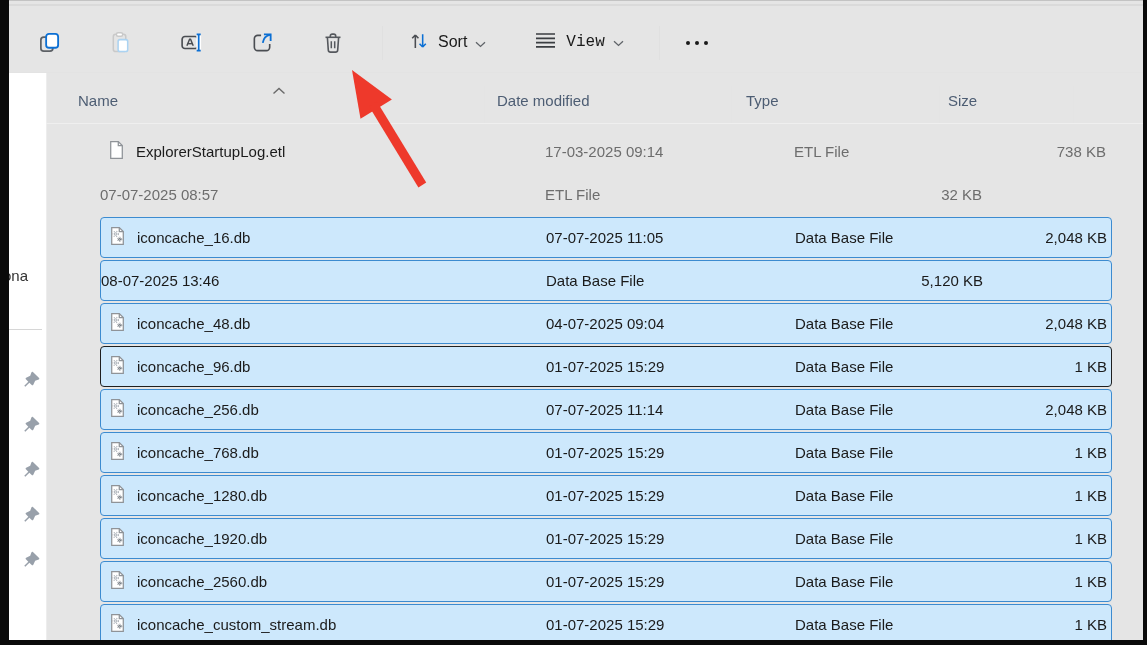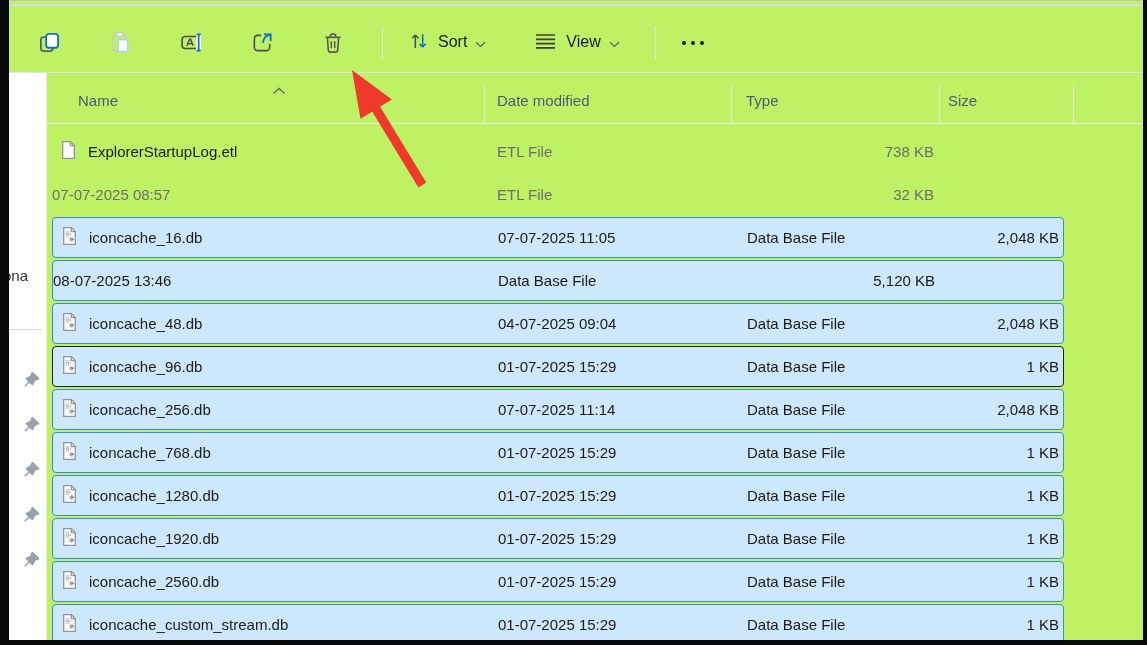--- a/index.html
+++ b/index.html
@@ -8,21 +8,21 @@
     background:#000;font-family:"Liberation Sans",sans-serif;
     -webkit-font-smoothing:antialiased;
   }
   
   .frame{position:absolute;background:#0a0a0a;z-index:50;}
   .frame-left{left:0;top:0;width:9px;height:645px;}
   .frame-right{left:1143px;top:0;width:4px;height:645px;}
   .frame-bottom{left:0;top:640px;width:1147px;height:5px;}
 
   
-  .window{position:absolute;left:9px;top:0;width:1134px;height:640px;background:#bef264;}
+  .window{position:absolute;left:9px;top:0;width:1134px;height:640px;background:#e5e5e5;}
   .hairline-top{position:absolute;left:0;top:0;width:100%;height:1px;background:#c3c3c3;}
   .hairline-band{position:absolute;left:0;top:4px;width:100%;height:2px;background:#dadada;}
 
   
   .toolbar{position:absolute;left:0;top:14px;width:100%;height:57px;display:flex;align-items:center;gap:27px;padding-left:18px;box-sizing:border-box;}
   .tb-btn{width:44px;height:40px;display:flex;align-items:center;justify-content:center;border-radius:4px;flex:0 0 auto;cursor:default;}
   .tb-btn svg{display:block;}
   .tb-divider{width:1px;height:34px;background:#e0e0e0;flex:0 0 auto;}
   .tb-drop{height:40px;display:flex;align-items:center;gap:8px;padding:0 8px;border-radius:4px;flex:0 0 auto;color:#1a1a1a;font-size:16px;}
   .tb-drop .lbl{line-height:1;padding-bottom:2px;}
@@ -38,21 +38,21 @@
   .pin svg{display:block;}
 
   
   .hdr-label{position:absolute;top:92px;font-size:15px;color:#4d5d73;white-space:nowrap;}
   .hdr-div{position:absolute;top:86px;width:1px;height:37px;background:#e4e4e4;}
   .hdr-bottom{position:absolute;left:37px;top:123px;width:1097px;height:1px;background:#efefef;}
   .sort-chev{position:absolute;left:263px;top:81px;}
 
   
   .file-list{position:absolute;left:0;top:130px;width:1134px;}
-  .row{position:relative;height:43px;}
+  .row{position:relative;height:43px;margin-left:48px;}
   .row-inner{
     position:absolute;left:43px;top:1px;width:1012px;height:41px;box-sizing:border-box;
     border-radius:4px;display:grid;grid-template-columns:445px 249px 194px 124px;align-items:center;
   }
   .row.selected .row-inner{background:#cde8fc;border:1.5px solid #3c8bd0;}
   .row.focused .row-inner{border-color:#1f1f1f;}
   .cell-name{display:flex;align-items:center;padding-left:8px;gap:11px;overflow:hidden;}
   .cell-name .fname{font-size:15px;color:#1b1b1b;white-space:nowrap;}
   .meta{font-size:15px;color:#6d6d6d;white-space:nowrap;}
   .row.selected .meta{color:#1a1a1a;}
@@ -128,21 +128,21 @@
         </svg>
       </span>
       <span class="lbl">Sort</span>
       <span>
         <svg width="11" height="7" viewBox="0 0 11 7" fill="none">
             <path d="M1 1.2 5.5 5.4 10 1.2" stroke="#5f6368" stroke-width="1.3"></path>
           </svg>
       </span>
     </div>
 
-    <div class="tb-drop" style="margin-left:4px;">
+    <div class="tb-drop" style="margin-left:4px;font-family:Liberation Mono, monospace;">
       <span>
         <svg width="25" height="22" viewBox="0 0 25 22" fill="none">
           <path d="M3 5h19M3 9.3h19M3 13.6h19M3 17.9h19" stroke="#3b3e42" stroke-width="1.7"></path>
         </svg>
       </span>
       <span class="lbl">View</span>
       <span>
         <svg width="11" height="7" viewBox="0 0 11 7" fill="none">
             <path d="M1 1.2 5.5 5.4 10 1.2" stroke="#5f6368" stroke-width="1.3"></path>
           </svg>
@@ -227,20 +227,21 @@
       <div class="cell-name">
         <span class="ficon">
           <svg width="17" height="20" viewBox="0 0 16 19" fill="none">
             <path d="M2.5 1.5h7.2l3.8 3.8v12.2h-11z" fill="#fff" stroke="#8f9398" stroke-width="1.2"></path>
             <path d="M9.7 1.5v3.8h3.8" fill="none" stroke="#8f9398" stroke-width="1.2"></path>
           </svg>
         </span>
 
         <span class="fname">ExplorerStartupLog.etl</span>
       </div>
+      <div class="meta">17-03-2025 09:14</div>
       <div class="meta">ETL File</div>
       <div class="meta cell-size">738 KB</div>
     </div>
   </div>
       <div class="row">
     <div class="row-inner">
       <div class="meta">07-07-2025 08:57</div>
       <div class="meta">ETL File</div>
       <div class="meta cell-size">32 KB</div>
     </div>

